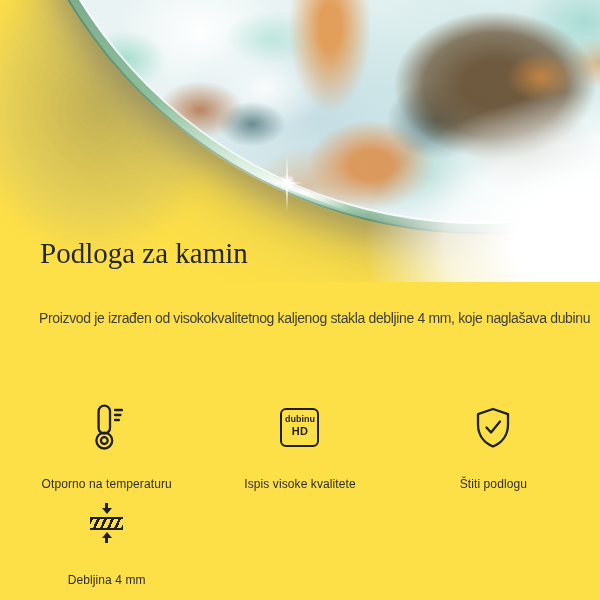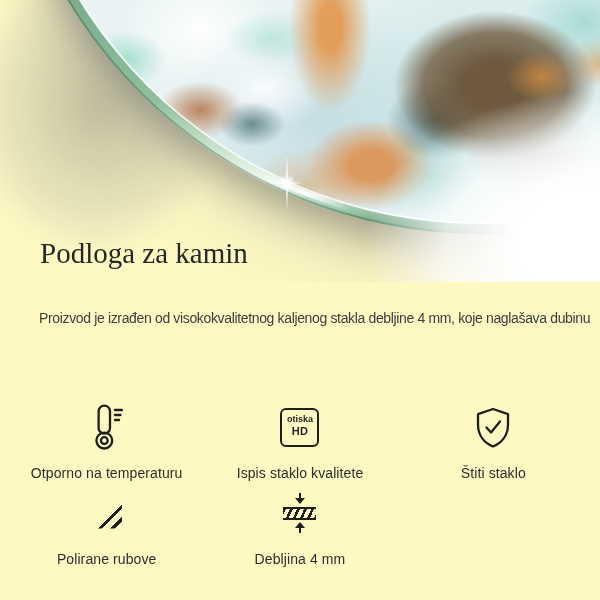--- a/index.html
+++ b/index.html
@@ -1,17 +1,17 @@
 <!DOCTYPE html>
 <html><head>
 <meta charset="utf-8">
 <style>
   html,body{margin:0;padding:0;background:#ffffff;}
   body{width:600px;height:600px;overflow:hidden;font-family:"Liberation Sans",sans-serif;}
-  .stage{position:relative;width:600px;height:600px;background:#fef9c3;}
+  .stage{position:relative;width:600px;height:600px;background:#fde047;}
 
   
   .hero{position:absolute;left:0;top:0;width:600px;height:282px;overflow:hidden;}
   .corner-shade{position:absolute;left:-70px;top:-80px;width:330px;height:380px;
     background:radial-gradient(closest-side,rgba(110,110,110,0.38),rgba(150,150,150,0.20) 55%,rgba(255,255,255,0) 78%);
     filter:blur(6px);}
   .glass{position:absolute;left:-1px;top:-728px;width:962px;height:962px;border-radius:50%;
     background:linear-gradient(to bottom,
       #79aa8a 74%, #8fbf9d 86%, #d9eedd 92.5%, #eef7f0 94.5%, #9cc7aa 97.5%, #5e8f70 100%);
     box-shadow: inset 0 0 0 2px rgba(40,85,55,0.35),
@@ -62,21 +62,21 @@
   .title div{white-space:nowrap;}
   .desc{position:absolute;left:39px;top:305px;color:#3d3d3d;
     font-size:14px;line-height:27px;letter-spacing:-0.35px;}
   .desc div{white-space:nowrap;}
 
   
   .features{position:absolute;left:10px;top:402px;width:580px;display:grid;
     grid-template-columns:repeat(3,1fr);row-gap:7px;}
   .feature{display:flex;flex-direction:column;align-items:center;}
   .icon-wrap{height:50px;display:flex;align-items:center;justify-content:center;}
-  .feature-label{margin-top:13px;font-size:14px;letter-spacing:0.1px;color:#2d2d2d;white-space:nowrap;}
+  .feature-label{margin-top:25px;font-size:12px;letter-spacing:0.1px;color:#2d2d2d;white-space:nowrap;}
   .icon-stroke{stroke:#1f1f1f;stroke-width:2.3;fill:none;}
   .uhd-box{width:35px;height:35px;border:2.4px solid #1f1f1f;border-radius:6px;
     display:flex;flex-direction:column;align-items:center;justify-content:center;color:#1f1f1f;}
   .uhd-top{font-size:9px;line-height:9px;font-weight:bold;}
   .uhd-bottom{font-size:11px;line-height:15px;font-weight:bold;letter-spacing:0.2px;}
   .stripes{width:31px;height:31px;
     background:repeating-linear-gradient(135deg,#1f1f1f 0 3.2px,rgba(0,0,0,0) 3.2px 8.8px);
     clip-path:polygon(0 100%,100% 0,100% 100%);}
   .thick{display:flex;flex-direction:column;align-items:center;}
   .thick .stem{width:2.6px;height:5px;background:#1f1f1f;}
@@ -126,44 +126,38 @@
           <line class="icon-stroke" x1="24" y1="11" x2="29.5" y2="11" stroke-linecap="round"></line>
           <line class="icon-stroke" x1="24" y1="16" x2="28" y2="16" stroke-linecap="round"></line>
         </svg>
       </div>
       <div class="feature-label">Otporno na temperaturu</div>
     </div>
 
     <div class="feature">
       <div class="icon-wrap">
         <div class="uhd-box">
-          <div class="uhd-top">otiska</div>
+          <div class="uhd-top">dubinu</div>
           <div class="uhd-bottom">HD</div>
         </div>
       </div>
-      <div class="feature-label">Ispis staklo kvalitete</div>
+      <div class="feature-label">Ispis visoke kvalitete</div>
     </div>
 
     <div class="feature">
       <div class="icon-wrap">
         <svg width="36" height="41" viewBox="0 0 36 41">
           <path class="icon-stroke" stroke-linejoin="round" d="M18 2 L33 7.2 V17.5 C33 28.5 26.5 36 18 39.5 C9.5 36 3 28.5 3 17.5 V7.2 Z"></path>
           <polyline class="icon-stroke" stroke-linecap="round" stroke-linejoin="round" points="11.5,20.5 16,25.5 25,14.5"></polyline>
         </svg>
       </div>
-      <div class="feature-label">Štiti staklo</div>
+      <div class="feature-label">Štiti podlogu</div>
     </div>
 
 
-    <div class="feature">
-      <div class="icon-wrap">
-        <div class="stripes"></div>
-      </div>
-      <div class="feature-label">Polirane rubove</div>
-    </div>
 
     <div class="feature">
       <div class="icon-wrap">
         <div class="thick">
           <div class="stem"></div>
           <div class="head-down"></div>
           <div class="bar"></div>
           <div class="head-up"></div>
           <div class="stem"></div>
         </div>

